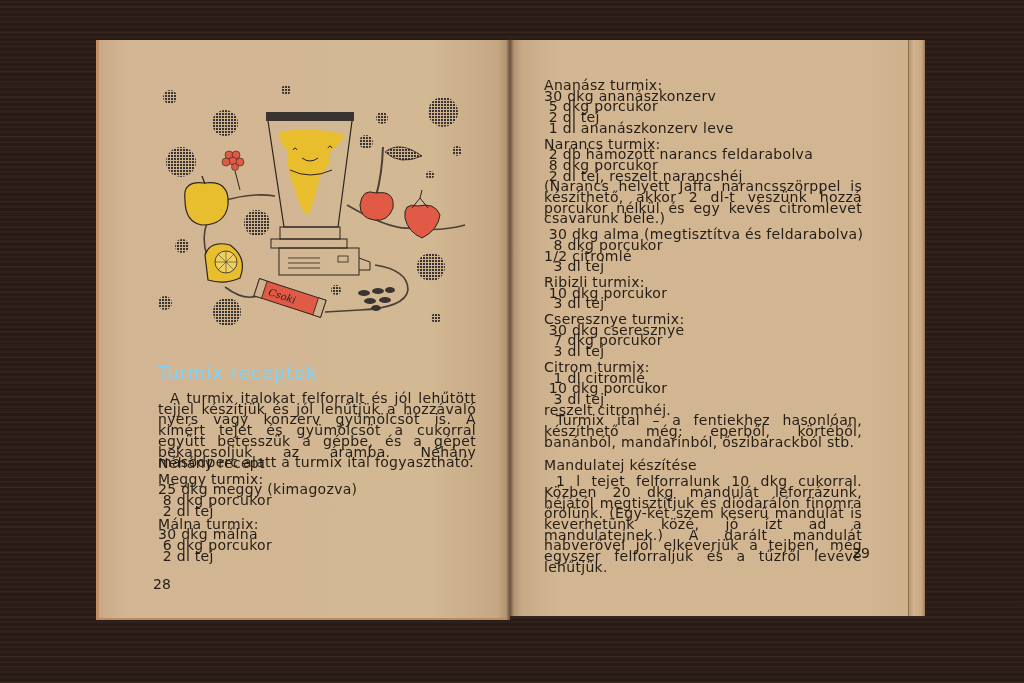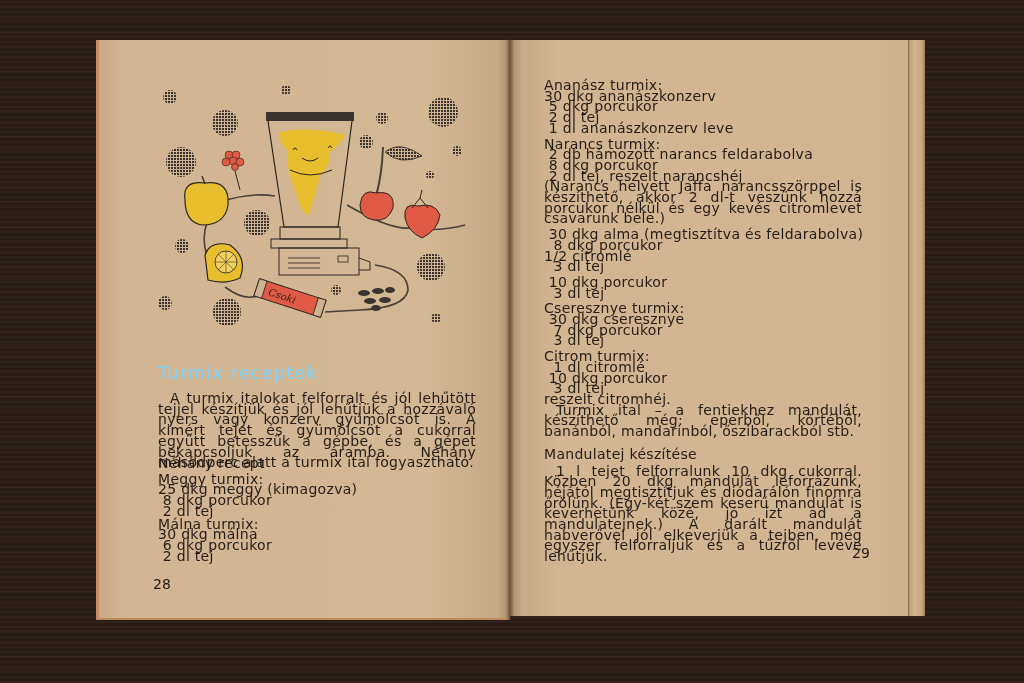--- a/index.html
+++ b/index.html
@@ -202,34 +202,35 @@
       <div class="line"> 2 dl tej, reszelt narancshéj</div>
       <div class="justify">(Narancs helyett Jaffa narancsszörppel is készíthető, akkor 2 dl-t veszünk hozzá porcukor nélkül és egy kevés citromlevet csavarunk bele.)</div>
     </div>
     <div class="block">
       <div class="line"> 30 dkg alma (megtisztítva és feldarabolva)</div>
       <div class="line">  8 dkg porcukor</div>
       <div class="line">1/2 citromlé</div>
       <div class="line">  3 dl tej</div>
     </div>
     <div class="block">
+      <div>Ribizli turmix:</div>
       <div class="line"> 10 dkg porcukor</div>
       <div class="line">  3 dl tej</div>
     </div>
     <div class="block">
       <div>Cseresznye turmix:</div>
       <div class="line"> 30 dkg cseresznye</div>
       <div class="line">  7 dkg porcukor</div>
       <div class="line">  3 dl tej</div>
     </div>
     <div class="block" style="margin-bottom:0">
       <div>Citrom turmix:</div>
       <div class="line">  1 dl citromlé</div>
       <div class="line"> 10 dkg porcukor</div>
       <div class="line">  3 dl tej</div>
       <div class="line">reszelt citromhéj.</div>
     </div>
-    <div class="justify indent" style="margin-bottom:12px">Turmix ital – a fentiekhez mandulát, készíthető még: eperből, körtéből, banánból, mandarinból, őszibarackból  stb.</div>
+    <div class="justify indent" style="margin-bottom:12px">Turmix ital – a fentiekhez hasonlóan, készíthető még: eperből, körtéből, banánból, mandarinból, őszibarackból  stb.</div>
     <div class="subhead" style="margin-bottom:6px">Mandulatej készítése</div>
     <div class="justify indent">1 l tejet felforralunk 10 dkg cukorral. Közben 20 dkg mandulát leforrázunk, héjától megtisztítjuk és diódarálón finomra őrölünk. (Egy-két szem keserű mandulát is keverhetünk közé, jó ízt ad a mandulatejnek.) A darált mandulát habverővel jól elkeverjük a tejben, még egyszer felforraljuk és a tűzről levéve lehűtjük.</div>
   </div>
   <div class="page-num" style="left:852px; top:545px;">29</div>
 </div>
 
 </body></html>

